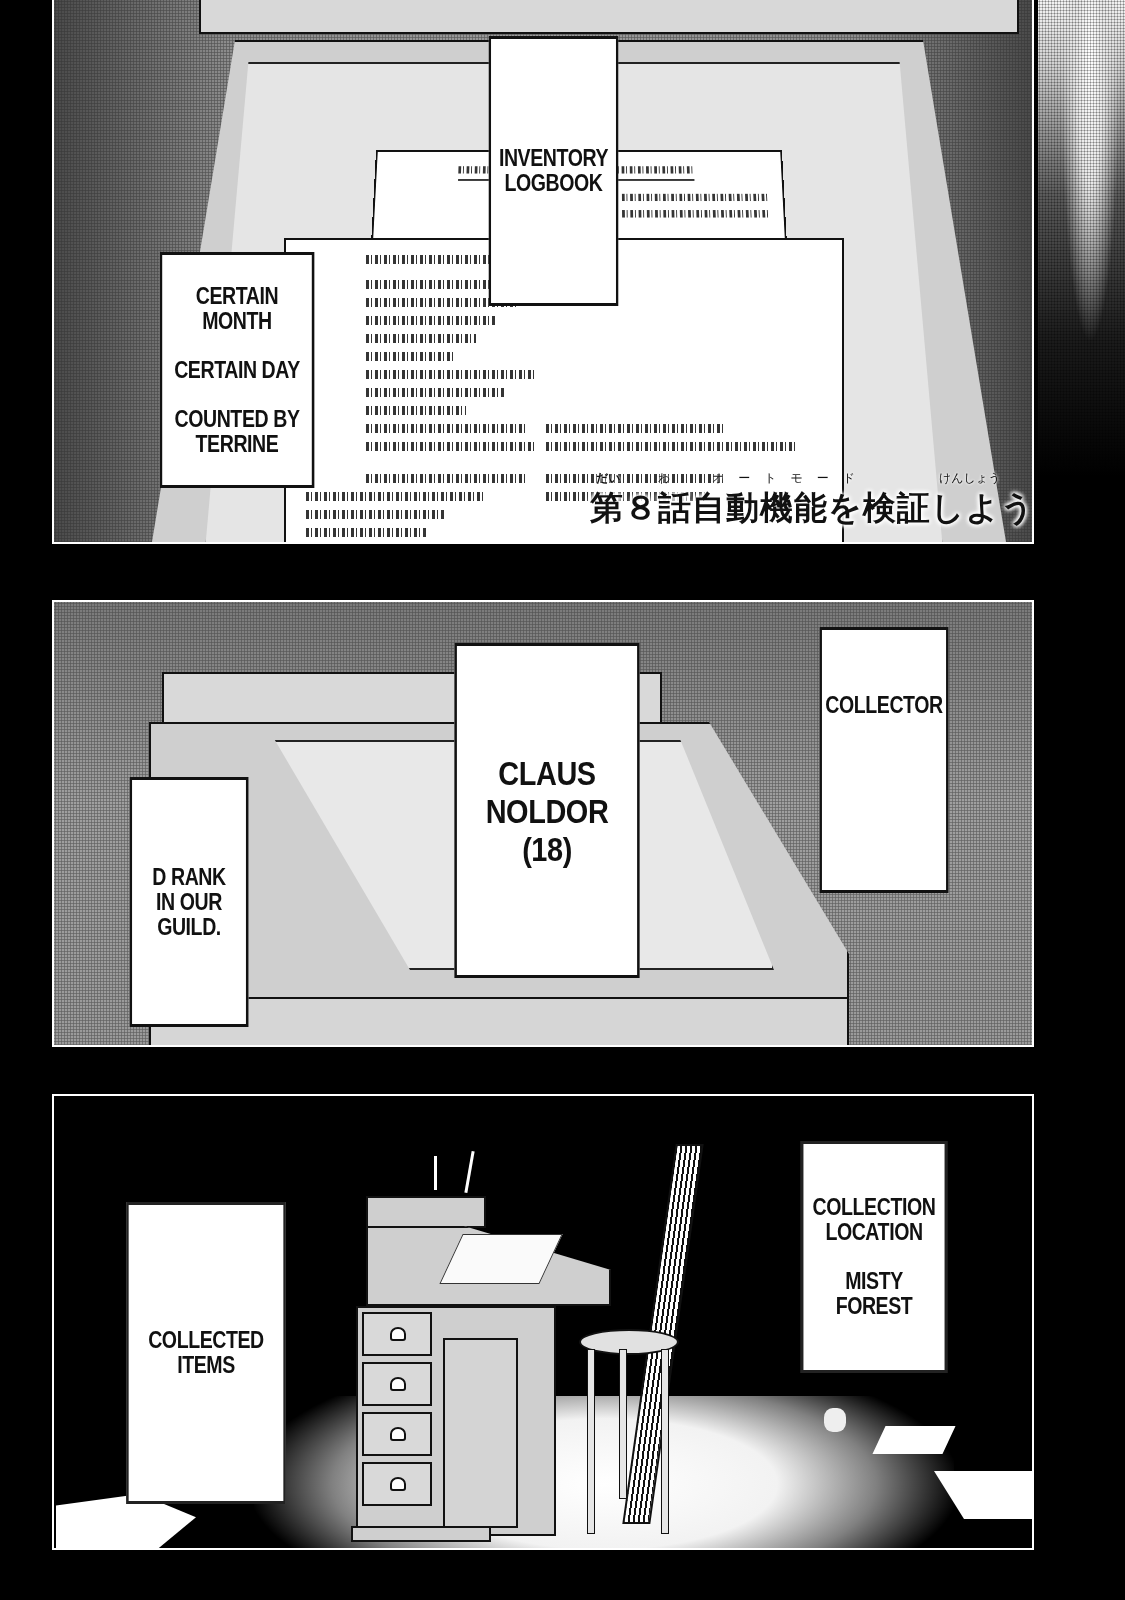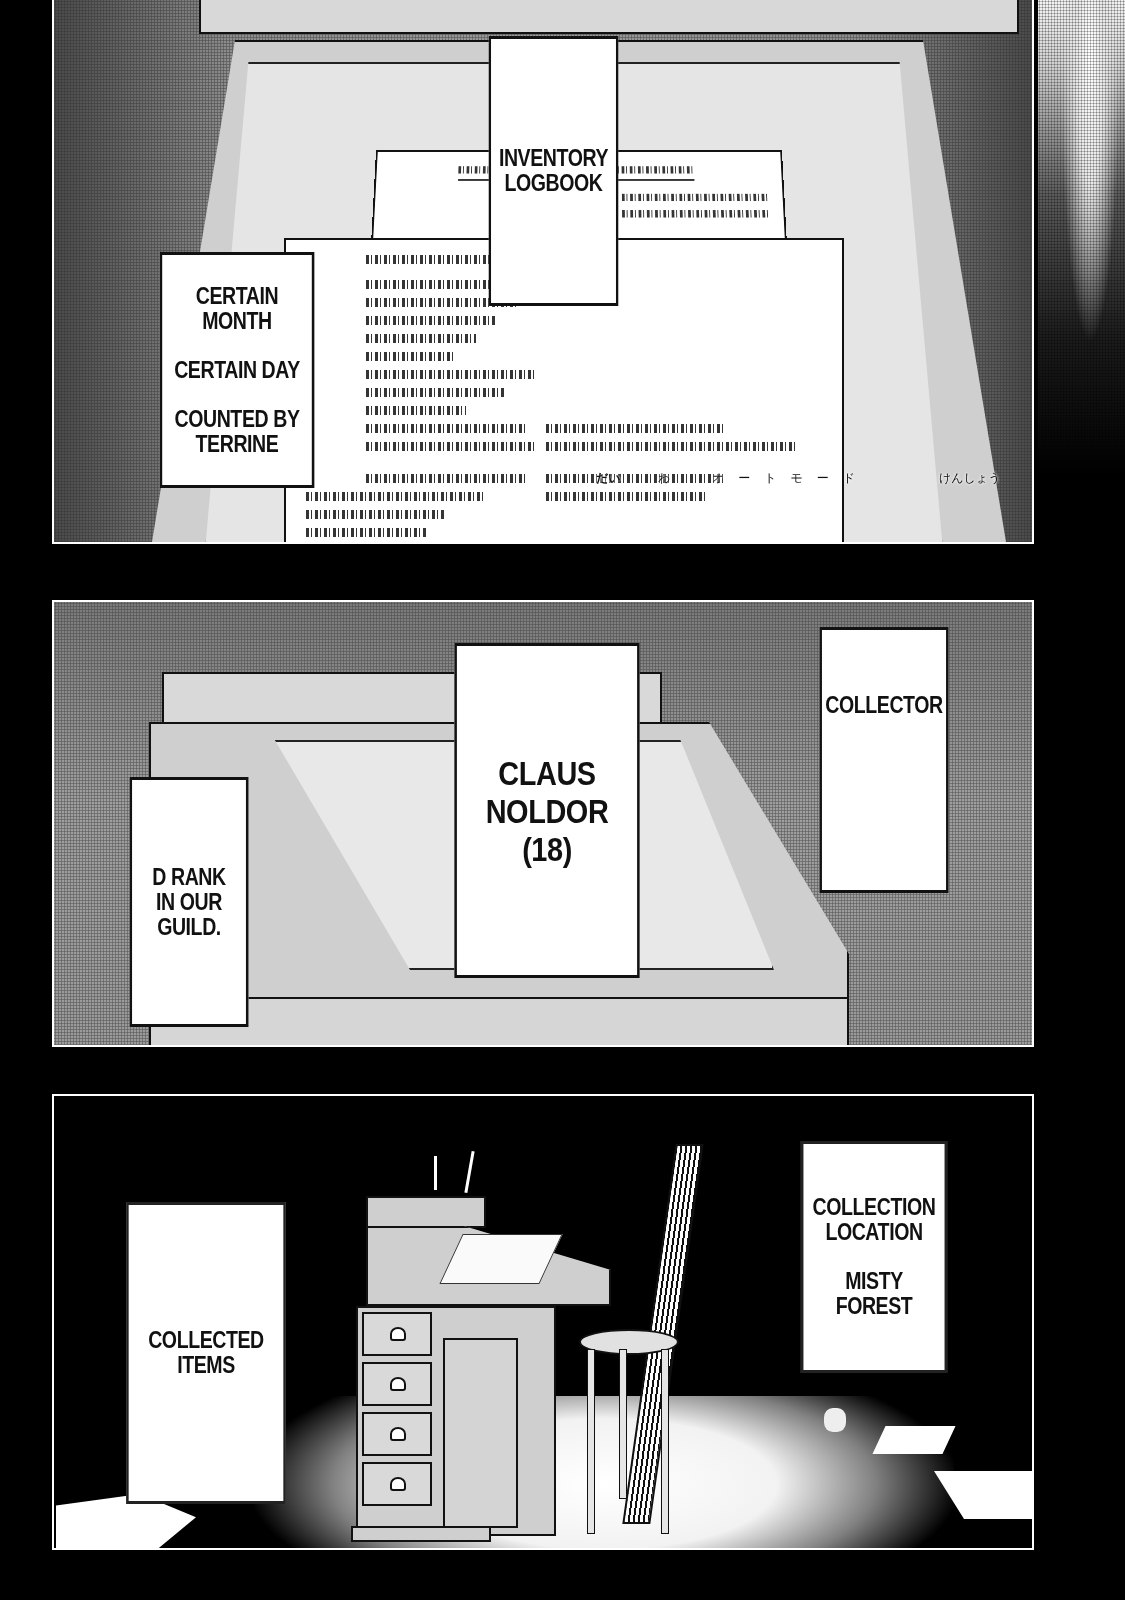--- a/index.html
+++ b/index.html
@@ -169,20 +169,21 @@
       <div class="gap"></div>
       <span style="white-space:pre-line;">COUNTED BY
 TERRINE</span>
     </div>
 
     <div class="chapter-title">
       <span class="ruby" style="left:12px;font-weight:bold;">だい</span>
       <span class="ruby" style="left:74px;">わ</span>
       <span class="ruby" style="left:128px;letter-spacing:14px;">オートモード</span>
       <span class="ruby" style="left:355px;">けんしょう</span>
+      <span class="main">第８話自動機能を検証しよう</span>
     </div>
   </div>
 
   <div class="panel p2">
     <div class="bg"></div>
     <div class="desk-top"></div>
     <div class="desk-slope"></div>
     <div class="desk-pad"></div>
     <div class="desk-front"></div>
 

